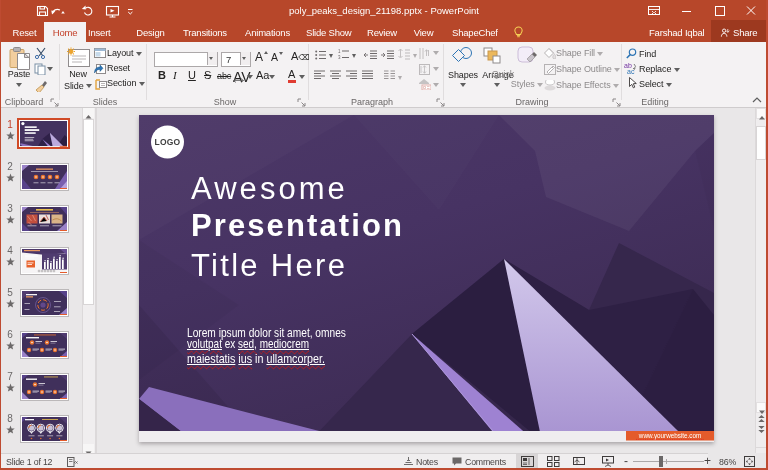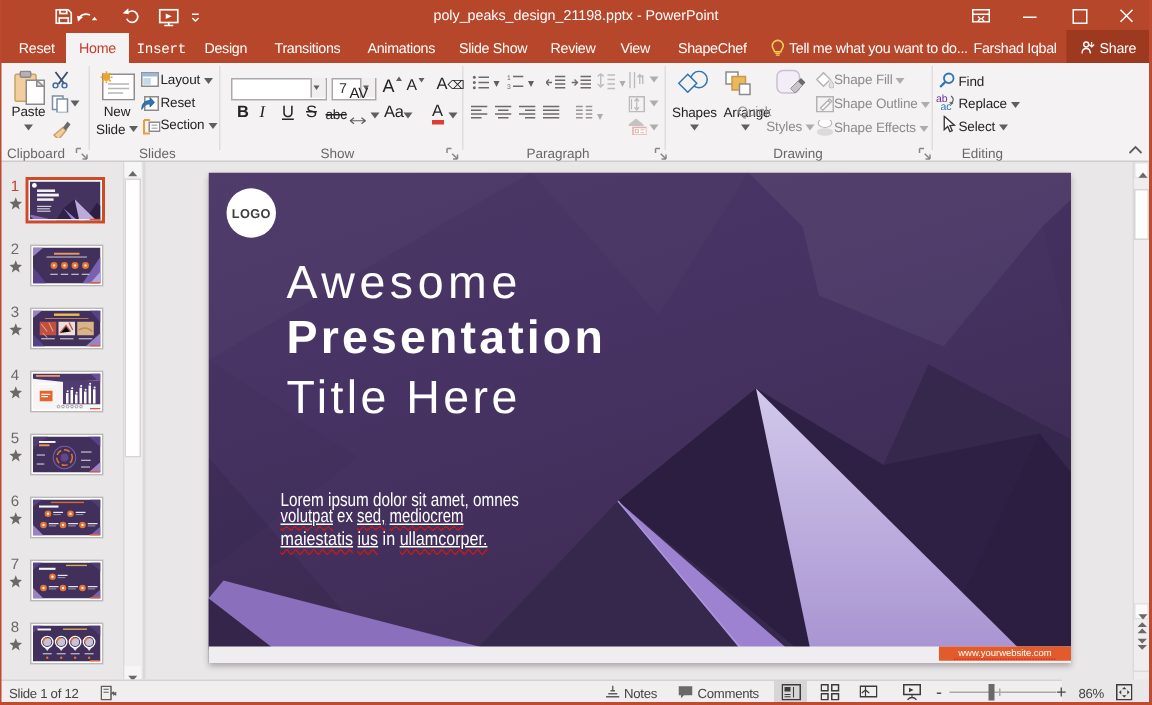--- a/index.html
+++ b/index.html
@@ -46,33 +46,32 @@
   <rect x="3.5" y="6.5" width="11" height="8"></rect>
       <path d="M3.5 9.5 h11 M7 11 l1.5 1.5 l-1.5 1.5 M11 11 l-1.5 1.5 l1.5 1.5" stroke-width="0.9"></path>
   <path d="M37 11.5 h9"></path>
   <rect x="70.5" y="6.5" width="9" height="9"></rect>
   <path d="M102 6.5 l8 8 m0 -8 l-8 8"></path>
  </svg>
 </div>
 <div class="abs" id="tabrow">
  <div class="tab" style="left:8px;width:33px;text-align:center;">Reset</div>
  <div class="tab" style="left:44px;top:2px;height:20px;line-height:22px;width:42px;background:#F4F2F3;color:#C3402A;text-align:center;">Home</div>
- <div class="tab" style="left:88px;width:39px;text-align:center;font-family:Liberation Mono, monospace;">Insert</div>
+ <div class="tab" style="left:88px;width:39px;">Insert</div>
  <div class="tab" style="left:131px;width:39px;text-align:center;">Design</div>
  <div class="tab" style="left:183px;width:43px;text-align:center;">Transitions</div>
  <div class="tab" style="left:245px;width:45px;text-align:center;">Animations</div>
  <div class="tab" style="left:306px;width:42px;text-align:center;">Slide Show</div>
  <div class="tab" style="left:367px;width:30px;text-align:center;">Review</div>
  <div class="tab" style="left:413px;width:21px;text-align:center;">View</div>
  <div class="tab" style="left:452px;width:43px;text-align:center;">ShapeChef</div>
  <svg class="abs" style="left:513px;top:6px" width="11" height="12" viewBox="0 0 13 14">
       <path d="M6.5 1 a4.3 4.3 0 0 1 4.3 4.3 c0 2.4 -1.8 3 -1.8 4.7 h-5 c0 -1.7 -1.8 -2.3 -1.8 -4.7 a4.3 4.3 0 0 1 4.3 -4.3 z" fill="none" stroke="#F6D155" stroke-width="1.2"></path>
       <path d="M4.6 11.2 h3.8 M5 12.6 h3" stroke="#F6D155" stroke-width="1.1"></path>
     </svg>
- <div class="tab" style="left:526px;width:115px;">Tell me what you want to do...</div>
  <div class="tab" style="left:649px;width:56px;">Farshad Iqbal</div>
  <div class="tab" style="left:711px;width:55px;background:rgba(90,20,5,0.28);text-align:center;">
   <svg style="vertical-align:-2px" width="11" height="11" viewBox="0 0 12 12" fill="none" stroke="#fff" stroke-width="1">
         <circle cx="4.5" cy="4" r="1.8"></circle>
         <path d="M1.5 10.5 c0 -2.2 1.3 -3.6 3 -3.6 s3 1.4 3 3.6"></path>
         <path d="M9 3 v4 m-2 -2 l2 2 l2 -2" stroke-width="0.9" transform="translate(0.4,-0.5) scale(0.9)"></path>
       </svg>
   Share</div>
 </div>
 <div class="abs" id="ribbon">
@@ -152,21 +151,21 @@
  <div class="rtext" style="left:255px;top:8px;font-size:12px;">A</div>
     <div class="abs" style="left:264px;top:9px;width:0;height:0;border-left:2.5px solid transparent;border-right:2.5px solid transparent;border-bottom:3.5px solid #5f5f5f;"></div>
  <div class="rtext" style="left:271px;top:9px;font-size:10.5px;">A</div>
     <div class="abs" style="left:279px;top:10px;width:0;height:0;border-left:2.5px solid transparent;border-right:2.5px solid transparent;border-top:3.5px solid #5f5f5f;"></div>
  <div class="rtext" style="left:291px;top:8px;font-size:11px;">A<span style="font-size:8px;">⌫</span></div>
  <div class="rtext" style="left:158px;top:27px;font-weight:bold;font-size:11px;">B</div>
  <div class="rtext" style="left:173px;top:27px;font-style:italic;font-size:11px;font-family:'Liberation Serif',serif;">I</div>
  <div class="rtext" style="left:188px;top:27px;text-decoration:underline;font-size:11px;">U</div>
  <div class="rtext" style="left:204px;top:27px;text-decoration:line-through;font-size:11px;">S</div>
  <div class="rtext" style="left:217px;top:29px;text-decoration:line-through;font-size:9px;">abc</div>
- <div class="rtext" style="left:233px;top:15px;font-size:10px;">AV</div>
+ <div class="rtext" style="left:233px;top:27px;font-size:14px;">AV</div>
     <svg class="abs" style="left:233px;top:36px" width="11" height="5" viewBox="0 0 11 5">
       <path d="M0.5 2.5 h10 M3 0.5 L0.5 2.5 l2.5 2 M8 0.5 L10.5 2.5 l-2.5 2" stroke="#5f5f5f" fill="none" stroke-width="0.8"></path>
     </svg>
  <div class="dd" style="position:absolute;left:247px;top:33px;"></div>
  <div class="rtext" style="left:256px;top:27px;font-size:11px;">Aa</div>
  <div class="dd" style="position:absolute;left:269px;top:33px;"></div>
  <div class="rtext" style="left:288px;top:26px;font-size:11px;">A</div>
  <div class="abs" style="left:288px;top:38px;width:8px;height:3px;background:#E03C32;"></div>
  <div class="dd" style="position:absolute;left:299px;top:33px;"></div>
  <div class="grplabel" style="left:175px;">Show</div>

